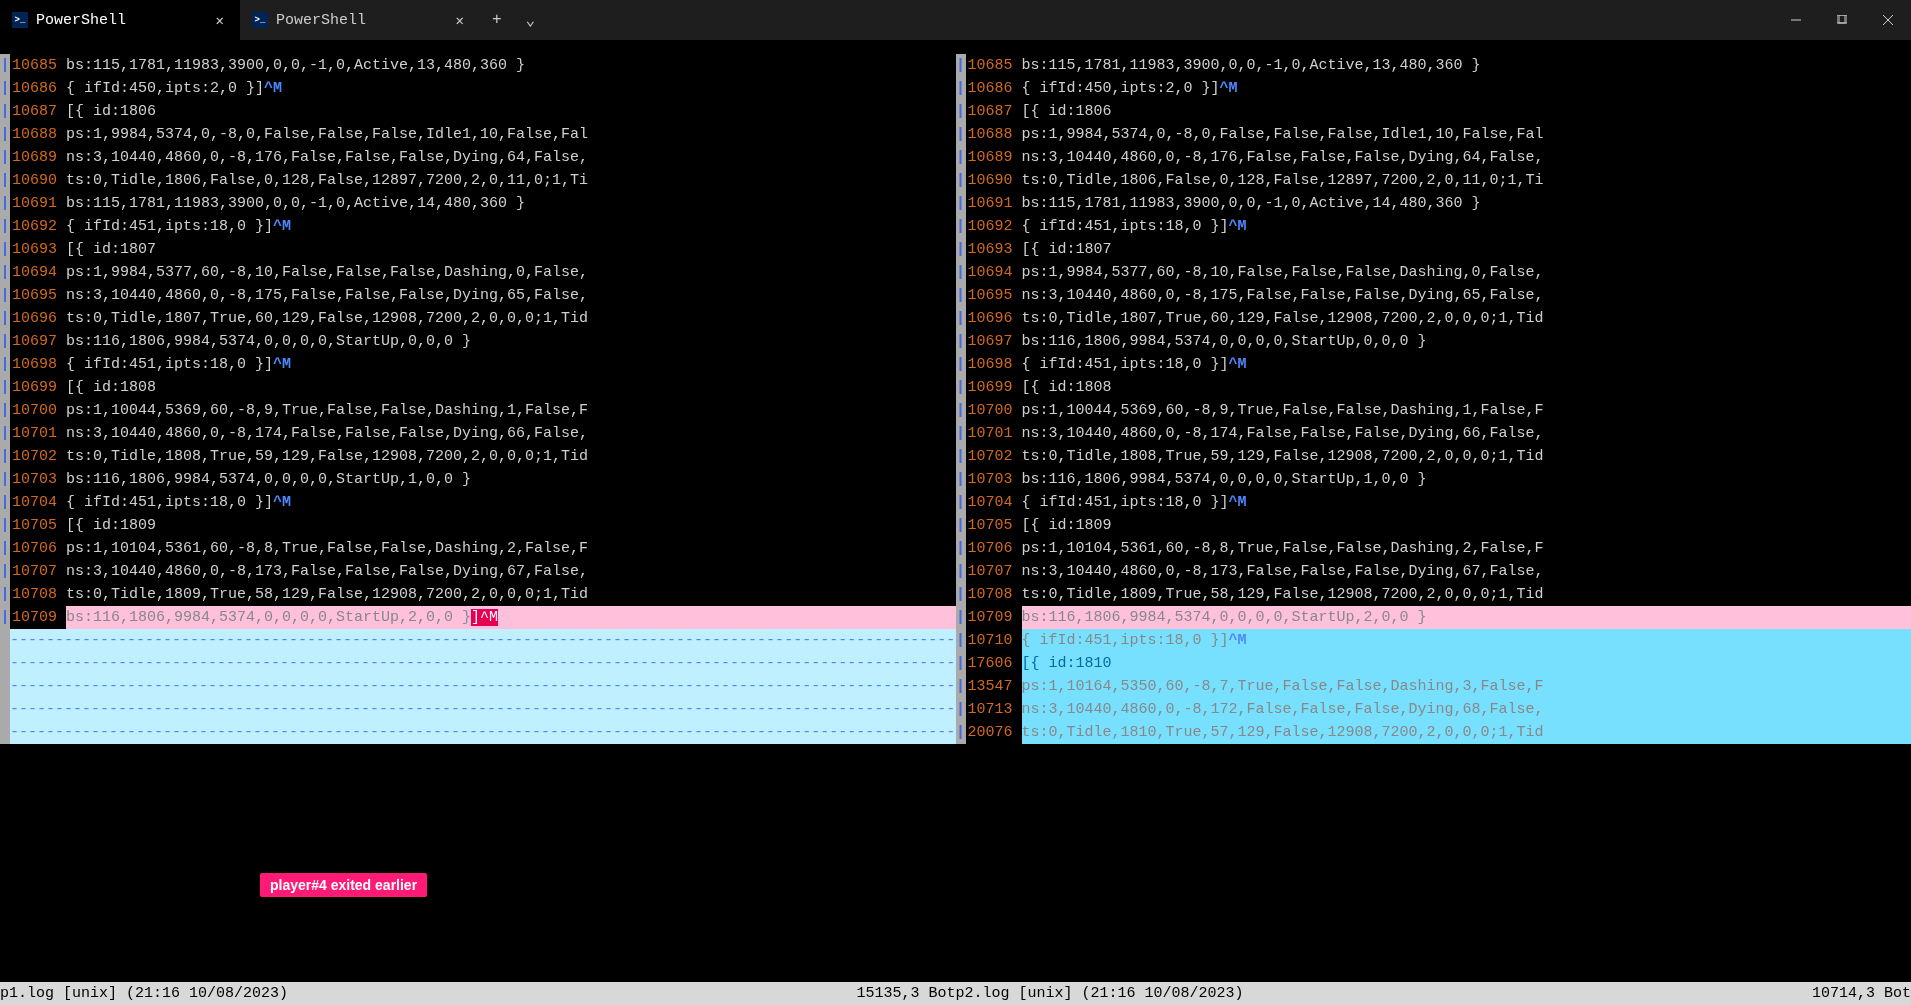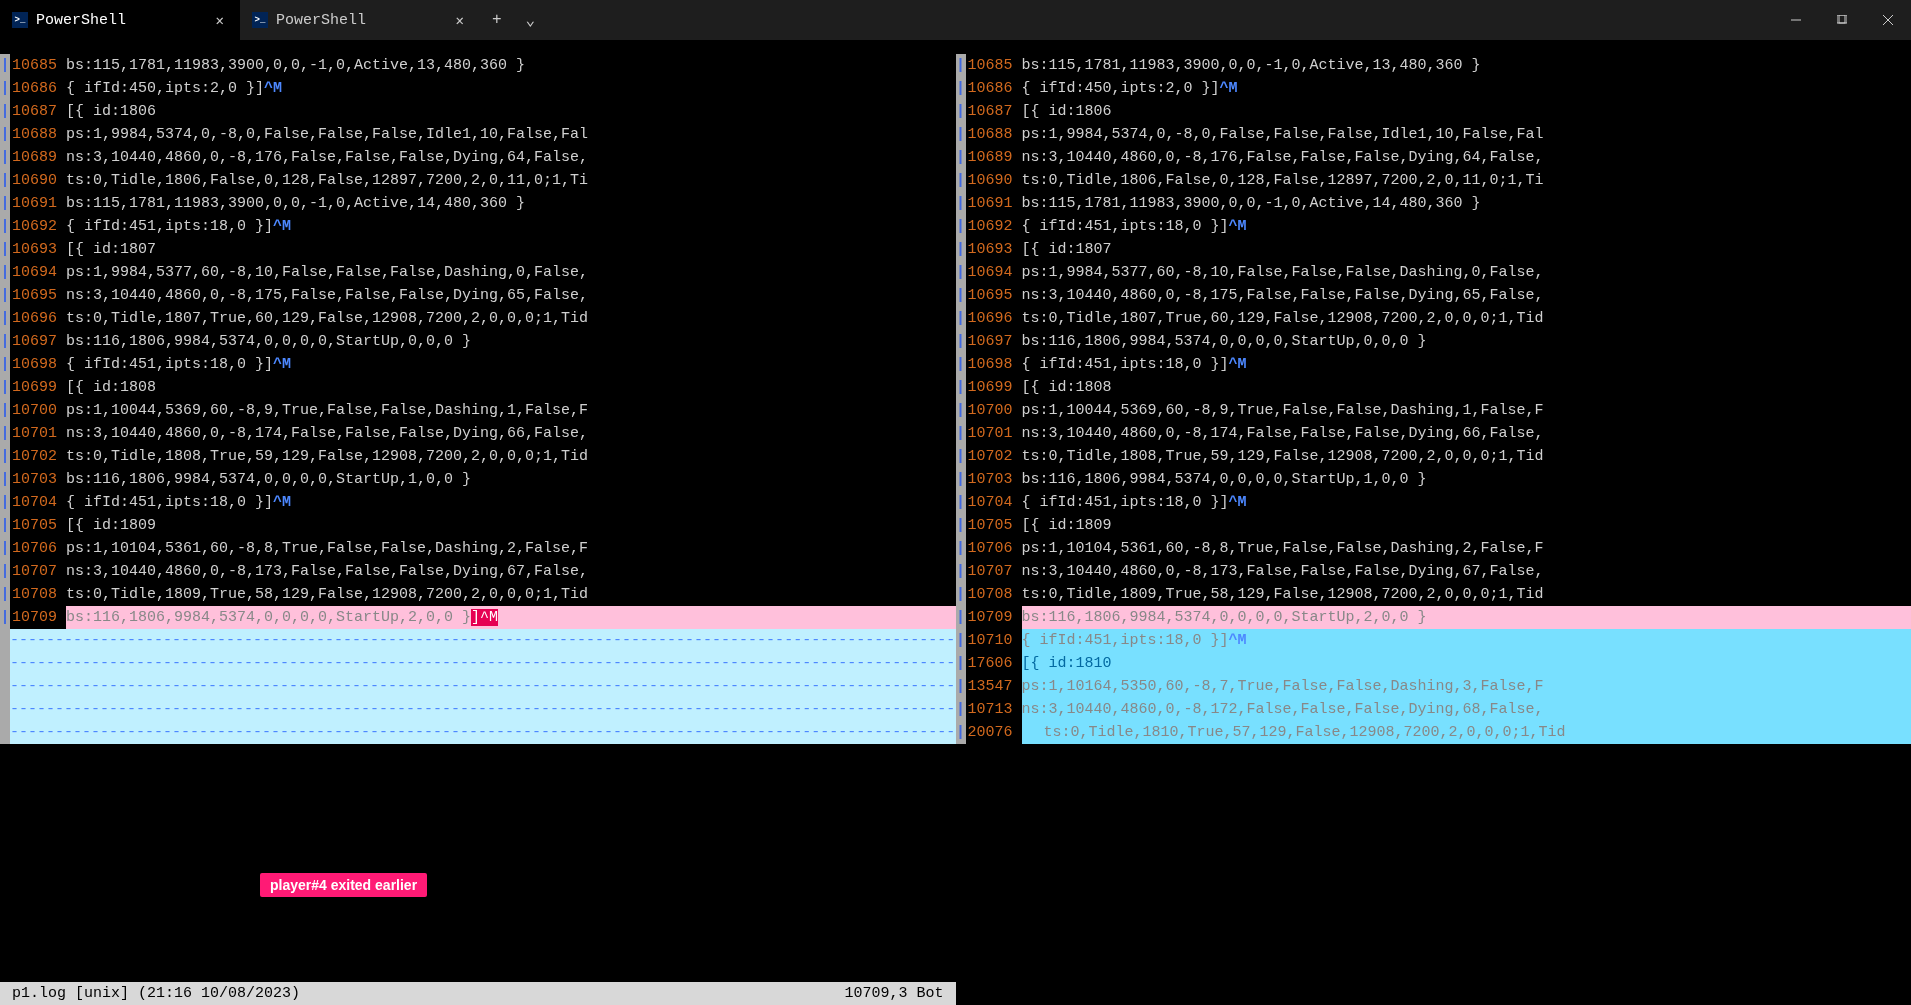--- a/index.html
+++ b/index.html
@@ -130,21 +130,21 @@
     height: 23px;
     line-height: 23px;
     overflow: hidden;
     letter-spacing: 0;
   }
   .statusline {
     background: #d8d8d8;
     color: #000;
     height: 23px;
     line-height: 23px;
-    padding: 0 12px;
+    padding: 0 0;
     display: flex;
     justify-content: space-between;
     white-space: pre;
   }
   
   .annotation {
     position: absolute;
     background: #ff1a75;
     color: #fff;
     font-family: Arial, sans-serif;
@@ -226,21 +226,21 @@
         <div class="line"><span class="sign">|</span><span class="lineno">10709</span><span class="text" style="background:#ffc0db;"><span style="color:#888;">bs:116,1806,9984,5374,0,0,0,0,StartUp,2,0,0 }</span><span class="diff-del-hl">]^M</span></span></div>
         <div class="line"><span class="sign blank">&nbsp;</span><span class="filler-line" style="flex:1;">--------------------------------------------------------------------------------------------------------------------------------------------------------------------------------------------------------</span></div>
         <div class="line"><span class="sign blank">&nbsp;</span><span class="filler-line" style="flex:1;">--------------------------------------------------------------------------------------------------------------------------------------------------------------------------------------------------------</span></div>
         <div class="line"><span class="sign blank">&nbsp;</span><span class="filler-line" style="flex:1;">--------------------------------------------------------------------------------------------------------------------------------------------------------------------------------------------------------</span></div>
         <div class="line"><span class="sign blank">&nbsp;</span><span class="filler-line" style="flex:1;">--------------------------------------------------------------------------------------------------------------------------------------------------------------------------------------------------------</span></div>
         <div class="line"><span class="sign blank">&nbsp;</span><span class="filler-line" style="flex:1;">--------------------------------------------------------------------------------------------------------------------------------------------------------------------------------------------------------</span></div>
       </div>
     <div class="annotation" style="left:260px; bottom:108px;">player#4 exited earlier</div>
     <div class="statusline">
       <span>p1.log [unix] (21:16 10/08/2023)</span>
-      <span>10709,3 Bot</span>
+      <span>15135,3 Bot</span>
     </div>
   </div>
   <div class="pane" id="pane-1">
     <div class="pane-content" id="pane-content-1">
         <div class="line"><span class="sign">|</span><span class="lineno">10685</span><span class="text" style=""><span style="">bs:115,1781,11983,3900,0,0,-1,0,Active,13,480,360 }</span></span></div>
         <div class="line"><span class="sign">|</span><span class="lineno">10686</span><span class="text" style=""><span style="">{ ifId:450,ipts:2,0 }]</span><span class="cm">^M</span></span></div>
         <div class="line"><span class="sign">|</span><span class="lineno">10687</span><span class="text" style=""><span style="">[{ id:1806</span></span></div>
         <div class="line"><span class="sign">|</span><span class="lineno">10688</span><span class="text" style=""><span style="">ps:1,9984,5374,0,-8,0,False,False,False,Idle1,10,False,Fal</span></span></div>
         <div class="line"><span class="sign">|</span><span class="lineno">10689</span><span class="text" style=""><span style="">ns:3,10440,4860,0,-8,176,False,False,False,Dying,64,False,</span></span></div>
         <div class="line"><span class="sign">|</span><span class="lineno">10690</span><span class="text" style=""><span style="">ts:0,Tidle,1806,False,0,128,False,12897,7200,2,0,11,0;1,Ti</span></span></div>
@@ -260,16 +260,20 @@
         <div class="line"><span class="sign">|</span><span class="lineno">10704</span><span class="text" style=""><span style="">{ ifId:451,ipts:18,0 }]</span><span class="cm">^M</span></span></div>
         <div class="line"><span class="sign">|</span><span class="lineno">10705</span><span class="text" style=""><span style="">[{ id:1809</span></span></div>
         <div class="line"><span class="sign">|</span><span class="lineno">10706</span><span class="text" style=""><span style="">ps:1,10104,5361,60,-8,8,True,False,False,Dashing,2,False,F</span></span></div>
         <div class="line"><span class="sign">|</span><span class="lineno">10707</span><span class="text" style=""><span style="">ns:3,10440,4860,0,-8,173,False,False,False,Dying,67,False,</span></span></div>
         <div class="line"><span class="sign">|</span><span class="lineno">10708</span><span class="text" style=""><span style="">ts:0,Tidle,1809,True,58,129,False,12908,7200,2,0,0,0;1,Tid</span></span></div>
         <div class="line"><span class="sign">|</span><span class="lineno">10709</span><span class="text" style="background:#ffc0db;"><span style="color:#888;">bs:116,1806,9984,5374,0,0,0,0,StartUp,2,0,0 }</span></span></div>
         <div class="line"><span class="sign">|</span><span class="lineno">10710</span><span class="text" style="background:#78e0ff;"><span style="color:#888;">{ ifId:451,ipts:18,0 }]</span><span class="cm">^M</span></span></div>
         <div class="line"><span class="sign">|</span><span class="lineno">17606</span><span class="text" style="background:#78e0ff;"><span style="color:#0369a1;">[{ id:1810</span></span></div>
         <div class="line"><span class="sign">|</span><span class="lineno">13547</span><span class="text" style="background:#78e0ff;"><span style="color:#888;">ps:1,10164,5350,60,-8,7,True,False,False,Dashing,3,False,F</span></span></div>
         <div class="line"><span class="sign">|</span><span class="lineno">10713</span><span class="text" style="background:#78e0ff;"><span style="color:#888;">ns:3,10440,4860,0,-8,172,False,False,False,Dying,68,False,</span></span></div>
-        <div class="line"><span class="sign">|</span><span class="lineno">20076</span><span class="text" style="background:#78e0ff;"><span style="color:#888;margin-left:22px;">ts:0,Tidle,1810,True,57,129,False,12908,7200,2,0,0,0;1,Tid</span></span></div>
+        <div class="line"><span class="sign">|</span><span class="lineno">20076</span><span class="text" style="background:#78e0ff;"><span style="color:#888;">ts:0,Tidle,1810,True,57,129,False,12908,7200,2,0,0,0;1,Tid</span></span></div>
       </div>
+    <div class="statusline">
+      <span>p2.log [unix] (21:16 10/08/2023)</span>
+      <span>10714,3 Bot</span>
+    </div>
   </div>
 </div>
 
 </body></html>

